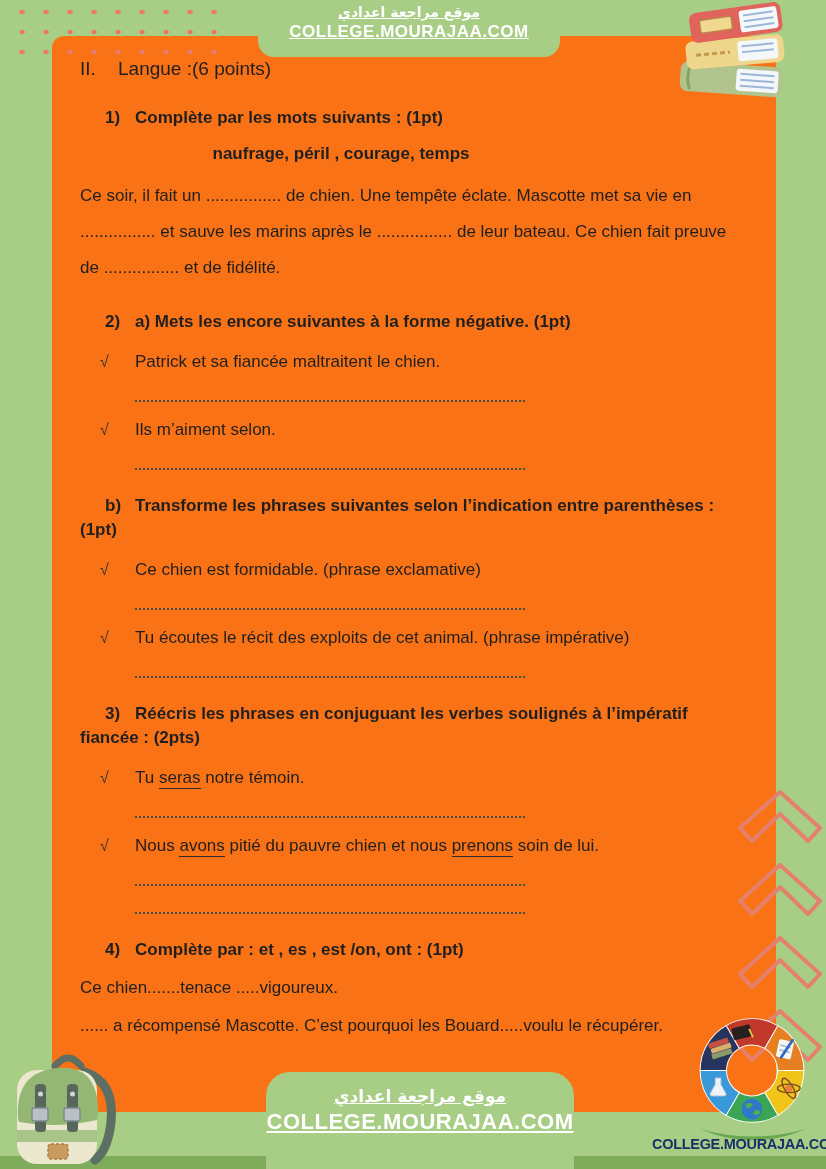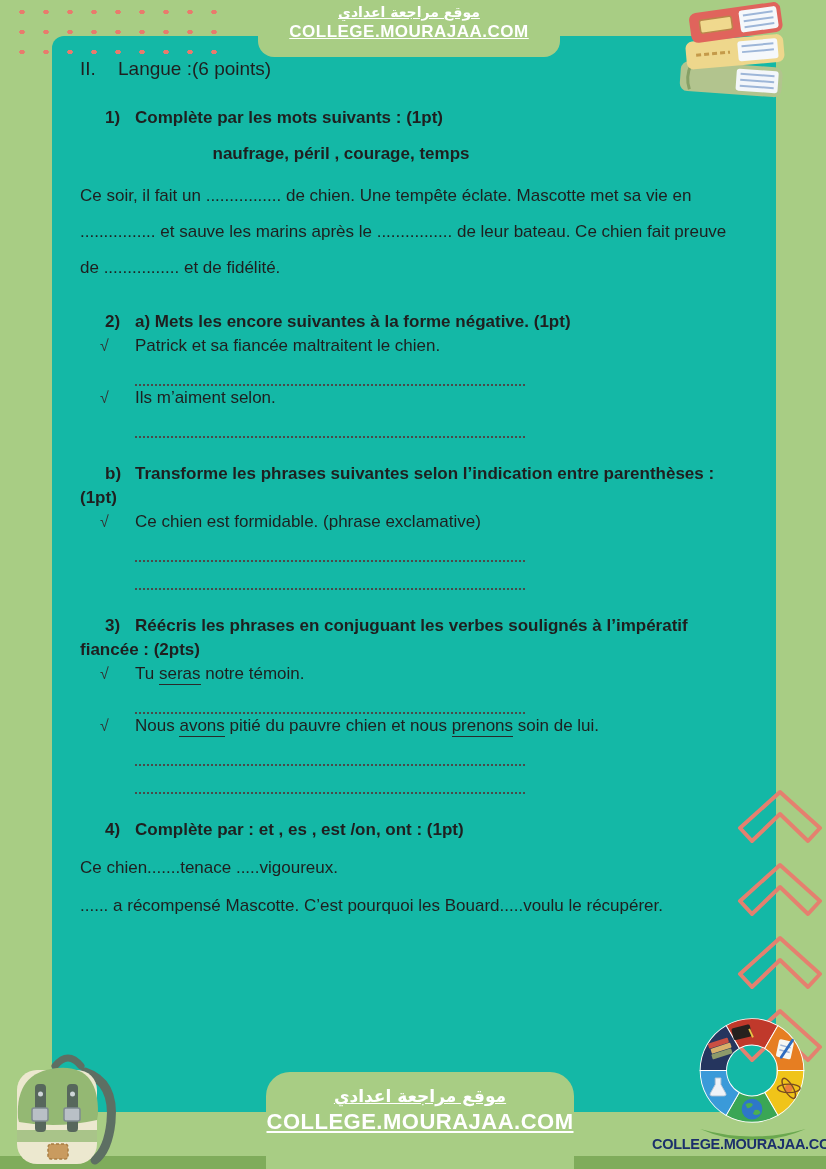--- a/index.html
+++ b/index.html
@@ -5,32 +5,32 @@
   html,body{margin:0;padding:0;}
   body{
     width:826px;height:1169px;position:relative;overflow:hidden;
     background:#a8cd84;
     font-family:"Liberation Sans", sans-serif;
     color:#1f1f1f;
   }
   
   .page{
     position:absolute;left:52px;top:36px;width:724px;height:1076px;
-    background:#14b8a6;border-radius:12px;z-index:1;
+    background:#f97316;border-radius:12px;z-index:1;
   }
   .content{padding:20px 44px 0 28px;font-size:17px;}
 
   .heading{margin:0;font-size:19px;line-height:26px;font-weight:normal;}
   .hnum{display:inline-block;min-width:38px;}
   .q{margin-top:24px;font-weight:bold;line-height:24px;}
   .qnum{display:inline-block;margin-left:25px;min-width:30px;}
   .wordbank{margin-top:12px;margin-right:130px;text-align:center;font-weight:bold;line-height:24px;}
   .para{margin-top:12px;line-height:36px;}
   .plain{margin-top:14px;line-height:24px;}
-  .item{line-height:24px;}
+  .item{margin-top:16px;line-height:24px;}
   .check{display:inline-block;margin-left:20px;min-width:35px;font-size:16px;color:#333;}
   .uw{border-bottom:1.6px solid #2a2a2a;padding-bottom:1px;}
   .ansline{margin:26px 0 0 55px;width:390px;height:0;border-bottom:2px dotted #4a4a4a;}
 
   
   .header-tab{
     position:absolute;left:258px;top:0;width:302px;height:57px;z-index:3;
     background:#a8cd84;border-radius:0 0 16px 16px;text-align:center;color:#fff;
   }
   .header-tab .ar{display:block;margin-top:4px;font-size:14px;font-weight:bold;text-decoration:underline;}
@@ -72,20 +72,21 @@
         <div class="wordbank">naufrage, péril , courage, temps</div>
         <div class="para">Ce soir, il fait un ................ de chien. Une tempête éclate. Mascotte met sa vie en ................ et sauve les marins après le ................ de leur bateau. Ce chien fait preuve de ................ et de fidélité.</div>
         <div class="q"><span class="qnum">2)</span><span class="qtitle">a) Mets les encore suivantes à la forme négative. (1pt)</span></div>
         <div class="item"><span class="check">√</span><span class="itemtext"><span>Patrick et sa fiancée maltraitent le chien.</span></span></div>
         <div class="ansline"></div>
         <div class="item"><span class="check">√</span><span class="itemtext"><span>Ils m’aiment selon.</span></span></div>
         <div class="ansline"></div>
         <div class="q"><span class="qnum">b)</span><span class="qtitle">Transforme les phrases suivantes selon l’indication entre parenthèses : (1pt)</span></div>
         <div class="item"><span class="check">√</span><span class="itemtext"><span>Ce chien est formidable. (phrase exclamative)</span></span></div>
         <div class="ansline"></div>
+        <div class="item"><span class="check">√</span><span class="itemtext"><span>Tu écoutes le récit des exploits de cet animal. (phrase impérative)</span></span></div>
         <div class="ansline"></div>
         <div class="q"><span class="qnum">3)</span><span class="qtitle">Réécris les phrases en conjuguant les verbes soulignés à l’impératif fiancée : (2pts)</span></div>
         <div class="item"><span class="check">√</span><span class="itemtext"><span>Tu </span><span class="uw">seras</span><span> notre témoin.</span></span></div>
         <div class="ansline"></div>
         <div class="item"><span class="check">√</span><span class="itemtext"><span>Nous </span><span class="uw">avons</span><span> pitié du pauvre chien et nous </span><span class="uw">prenons</span><span> soin de lui.</span></span></div>
         <div class="ansline"></div>
         <div class="ansline"></div>
         <div class="q"><span class="qnum">4)</span><span class="qtitle">Complète par : et , es , est /on, ont : (1pt)</span></div>
         <div class="plain">Ce chien.......tenace .....vigoureux.</div>
         <div class="plain">...... a récompensé Mascotte. C’est pourquoi les Bouard.....voulu le récupérer.</div>

